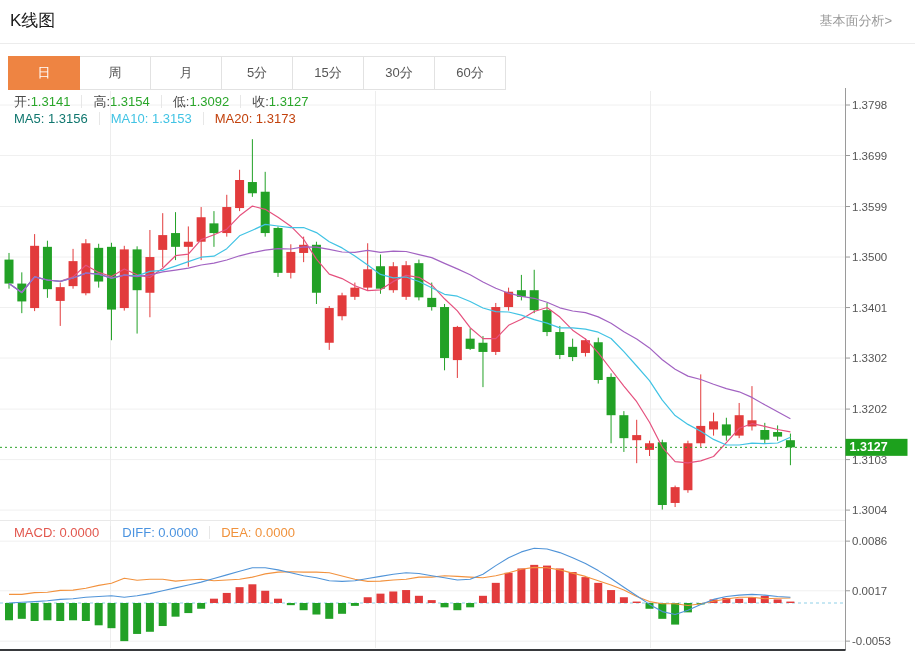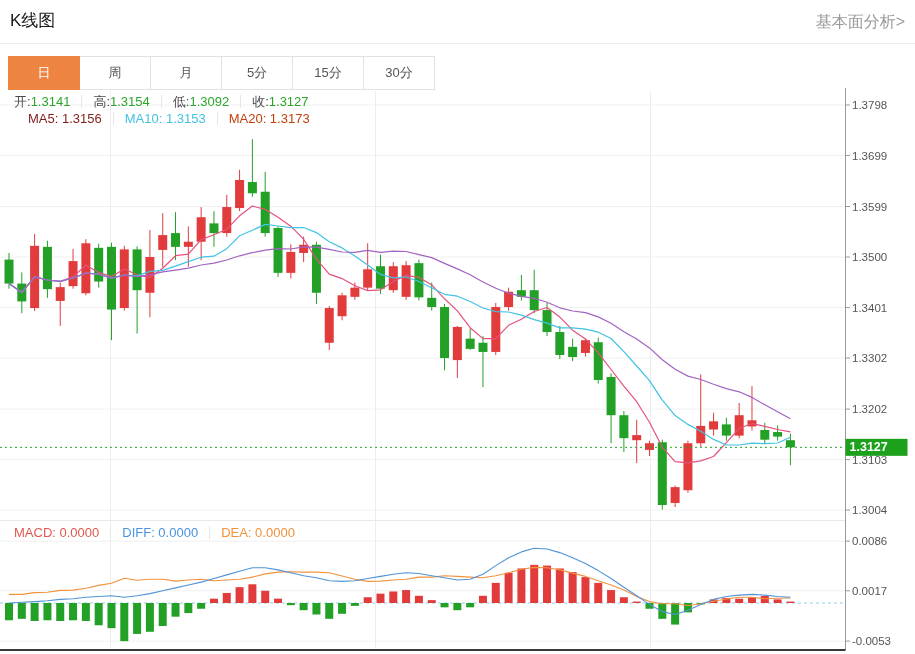--- a/index.html
+++ b/index.html
@@ -1,20 +1,20 @@
 <!DOCTYPE html>
 <html><head>
 <meta charset="utf-8">
 <style>
   html,body{margin:0;padding:0}
   body{width:915px;height:654px;position:relative;background:#fff;overflow:hidden;
        font-family:"Liberation Sans","DejaVu Sans",sans-serif;}
   #header{position:absolute;left:0;top:0;width:915px;height:43px;border-bottom:1px solid #ececec;background:#fff;z-index:3}
   #page-title{position:absolute;left:10px;top:9px;font-size:17px;font-weight:normal;color:#1a1a1a}
-  #fundamental-link{position:absolute;right:10px;top:12px;font-size:16px;color:#999;text-decoration:none;cursor:pointer}
+  #fundamental-link{position:absolute;right:23px;top:12px;font-size:13px;color:#999;text-decoration:none;cursor:pointer}
   #tabbar{position:absolute;left:9px;top:56px;height:34px;display:flex;z-index:3}
   .tab{width:70px;height:32px;line-height:32px;text-align:center;font-size:13px;color:#555;
        background:#fff;border:1px solid #e2e2e2;margin-left:-1px;cursor:pointer;box-sizing:content-box}
   .tab.active{background:#ee8442;border-color:#ee8442;color:#fff;position:relative;z-index:1}
   #chart-wrap{position:absolute;left:0;top:0;width:915px;height:612px;z-index:1}
   #kline-legend{position:absolute;left:14px;top:94px;z-index:2;white-space:nowrap}
   #ohlc-row,#ma-row{height:16px;line-height:16px;font-size:13px}
   #ma-row{margin-top:1px}
   .lg-label{color:#4a4a4a}
   .lg-sep{display:inline-block;width:1px;height:13px;background:#e7e7e7;margin:0 11px;vertical-align:-2px}
@@ -274,20 +274,21 @@
   <a id="fundamental-link">基本面分析&gt;</a>
 </div>
 
 <div id="tabbar">
     <div class="tab active">日</div>
     <div class="tab">周</div>
     <div class="tab">月</div>
     <div class="tab">5分</div>
     <div class="tab">15分</div>
     <div class="tab">30分</div>
+    <div class="tab">60分</div>
   </div>
 
 <div id="kline-legend">
   <div id="ohlc-row"><span class="lg-label">开:</span><span style="color: rgb(42, 166, 42);">1.3141</span><span class="lg-sep"></span><span class="lg-label">高:</span><span style="color: rgb(42, 166, 42);">1.3154</span><span class="lg-sep"></span><span class="lg-label">低:</span><span style="color: rgb(42, 166, 42);">1.3092</span><span class="lg-sep"></span><span class="lg-label">收:</span><span style="color: rgb(42, 166, 42);">1.3127</span></div>
-  <div id="ma-row"><span style="color: #7f1d1d; margin-left: 14px;">MA5: 1.3156</span><span class="lg-sep"></span><span style="color: rgb(65, 195, 228); text-align: center;">MA10: 1.3153</span><span class="lg-sep"></span><span style="color: #c2410c;">MA20: 1.3173</span></div>
+  <div id="ma-row"><span style="color: #0f766e;">MA5: 1.3156</span><span class="lg-sep"></span><span style="color: rgb(65, 195, 228); text-align: center;">MA10: 1.3153</span><span class="lg-sep"></span><span style="color: #c2410c;">MA20: 1.3173</span></div>
 </div>
 
 <div id="macd-legend"><span style="color: rgb(226, 87, 78);">MACD: 0.0000</span><span class="lg-sep"></span><span style="color: rgb(74, 147, 224);">DIFF: 0.0000</span><span class="lg-sep"></span><span style="color: rgb(240, 146, 60);">DEA: 0.0000</span></div>
 
 </body></html>

